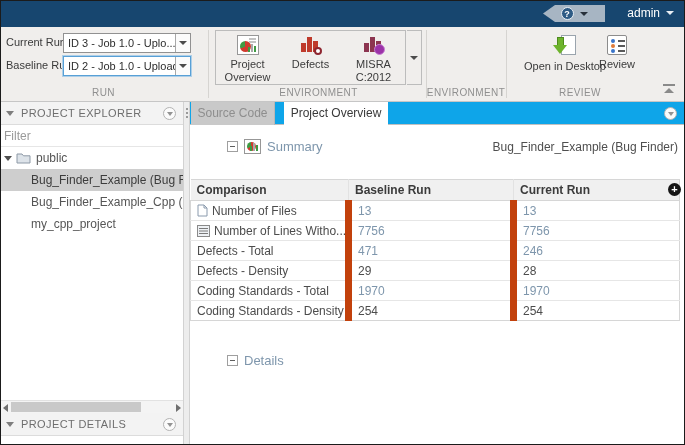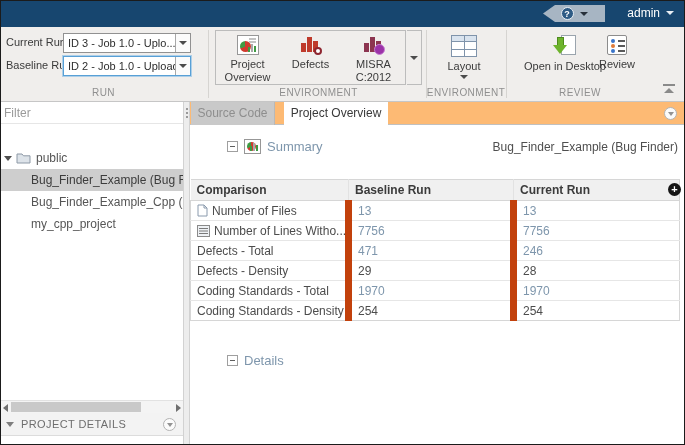--- a/index.html
+++ b/index.html
@@ -128,21 +128,21 @@
   .details-panel-head { position:absolute; left:0; top:311px; width:100%; }
 
   
   .splitter { position:absolute; left:182px; top:101px; width:7px; height:342px; background:#ededed;
               border-left:1px solid #d2d2d2; border-right:1px solid #d2d2d2; cursor:col-resize; }
   .splitter .dots { position:absolute; left:2px; top:6px; width:2px; height:2px; background:#9a9a9a;
                     box-shadow:0 4px 0 #9a9a9a, 0 8px 0 #9a9a9a; }
 
   
   .main { position:absolute; left:189px; top:101px; width:494px; height:342px; background:#fff; }
-  .tabbar { position:relative; height:23px; background:#fdba74; border-bottom:1px solid #c0c0c0; display:flex; }
+  .tabbar { position:relative; height:23px; background:#0ea5e9; border-bottom:1px solid #c0c0c0; display:flex; }
   .tab { height:23px; font-size:12px; text-align:center; line-height:23px; cursor:pointer; }
   .tab.inactive { width:84px; background:#c9c9c9; color:#8e8e8e; border-right:1px solid #b8b8b8; margin-left:1px; }
   .tab.active { width:104px; background:#fff; color:#3a3a3a; margin-left:9px; }
   .tabbar .circle-btn { top:5px; }
 
   .content { position:relative; height:319px; overflow:hidden; }
 
   .sec-head { position:absolute; left:5px; display:flex; align-items:center; gap:6px;padding-left:32px; }
   .minus-box { width:11px; height:11px; border:1px solid #9f9f9f; background:#fff; position:relative; cursor:pointer; flex:none; }
   .minus-box::after { content:""; position:absolute; left:2px; top:4px; width:5px; height:1px; background:#5f5f5f; }
@@ -234,29 +234,20 @@
         <div class="lbl">MISRA C:2012</div>
       </div>
     </div>
     <div class="dash-more">
         <span class="caret caret-gray"></span>
       </div>
     <div class="group-label" style="left:214px;width:207px;">ENVIRONMENT</div>
 
     <div class="vsep" style="left:425px;"></div>
 
-    <div class="rib-btn env-btn">
-      <div class="icon-layout">
-        <div class="hd"></div>
-          <div class="vl"></div>
-          <div class="hl"></div>
-      </div>
-      <div class="lbl">Layout</div>
-      <span class="caret caret-gray" style="margin-top:2px;"></span>
-    </div>
     <div class="group-label" style="left:425px;width:80px;">ENVIRONMENT</div>
 
     <div class="vsep" style="left:505px;"></div>
 
     <div class="rib-btn oid-btn">
       <div class="icon-oid">
         <div class="page"></div>
           <div class="arrow-shaft"></div>
           <div class="arrow-head"></div>
       </div>
@@ -281,20 +272,27 @@
     </div>
     <div class="group-label" style="left:505px;width:148px;">REVIEW</div>
 
     <div class="collapse-ribbon">
       <div class="bar"></div>
         <div class="tri-up"></div>
     </div>
   </div>
 
   <div class="sidebar">
+    <div class="panel-head">
+      <span class="tri"></span>
+      <span class="ttl">PROJECT EXPLORER</span>
+      <span class="circle-btn">
+          <span class="caret"></span>
+        </span>
+    </div>
     <div class="filter-row">
       <input type="text" placeholder="Filter" style="">
     </div>
     <div class="tree">
       <div class="tree-row">
         <span class="exp"></span>
         <svg width="15" height="12" viewBox="0 0 15 12">
             <path d="M1 2 L6 2 L7.5 3.8 L14 3.8 L14 11 L1 11 Z" fill="#dde3e9" stroke="#8d99a6"></path>
           </svg>
         <span>public</span>

